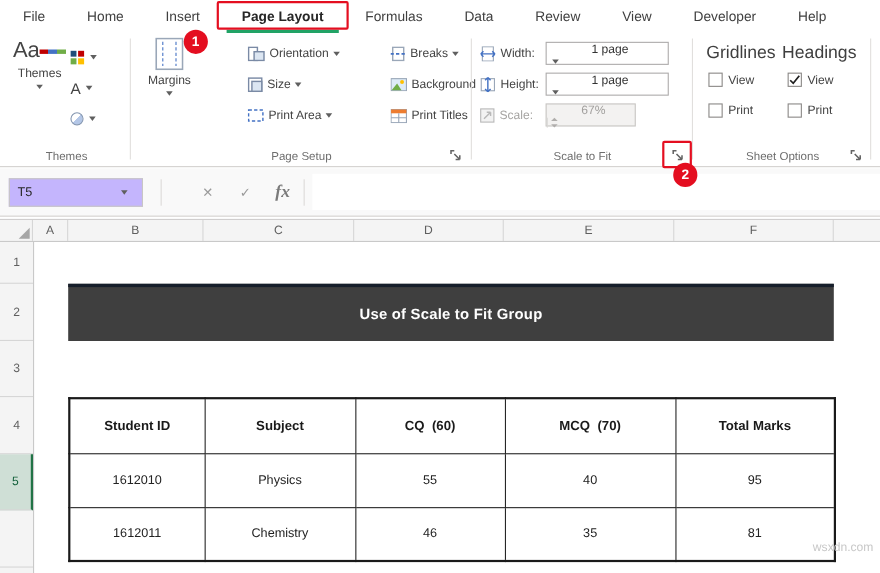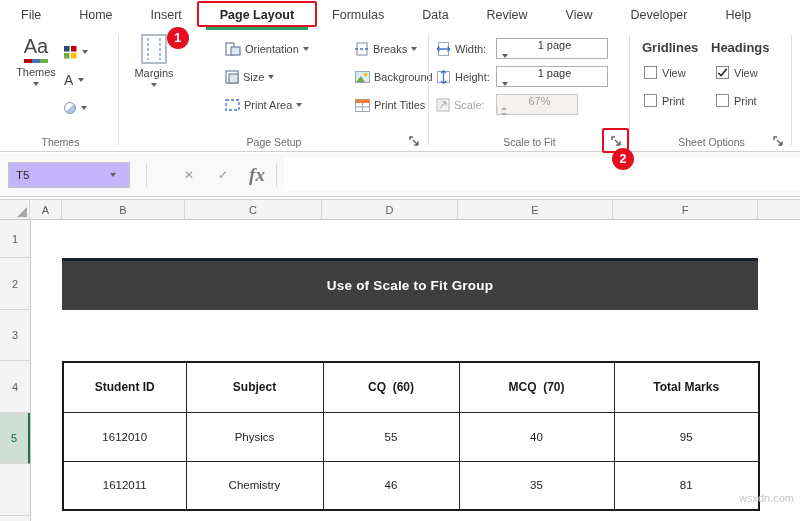--- a/index.html
+++ b/index.html
@@ -22,21 +22,21 @@
   
   .ribbon { position:absolute; left:0; top:30px; width:100%; height:122px; background:#fff; border-bottom:1px solid #d2d0ce; }
   .rgroup { position:absolute; top:0; height:121px; }
   .glabel { position:absolute; left:0; right:0; bottom:3px; text-align:center; font-size:10.5px; color:#6e6e6e; }
   .vsep { position:absolute; top:5px; height:110px; width:1px; background:#e1dfdd; }
 
   .bigbtn { position:absolute; display:flex; flex-direction:column; align-items:center; cursor:default; }
   .bb-label { font-size:11px; color:#444; margin-top:3px; }
   .dd { width:0; height:0; border-left:3.5px solid transparent; border-right:3.5px solid transparent; border-top:4px solid #5f5f5f; display:inline-block; flex:none; }
   .bigbtn .dd { margin-top:4px; }
-  .aa-wrap { display:flex; flex-direction:column; align-items:center; }
+  .aa-wrap { display:flex; flex-direction:row; align-items:center; }
   .aa-text { font-size:20px; color:#444; line-height:24px; }
   .aa-bar { width:24px; height:4px; margin-top:1px; background:linear-gradient(to right,#c00000 0 33%, #4472c4 33% 66%, #70ad47 66% 100%); }
   .mini { position:absolute; height:24px; display:flex; align-items:center; gap:5px; cursor:default; }
   .fonts-a { font-size:14px; color:#444; line-height:14px; }
   .fx-circle { width:12px; height:12px; border-radius:50%; border:1.5px solid #8496b0; background:linear-gradient(135deg,#ffffff 50%, #b4c7e7 50%); }
 
   .ritem { position:absolute; height:22px; display:flex; align-items:center; gap:4px; cursor:default;margin-left:40px; }
   .rlabel { font-size:11px; color:#444; white-space:nowrap; }
   .launcher { position:absolute; right:6px; bottom:3px; width:15px; height:15px; display:flex; align-items:center; justify-content:center; cursor:default; }
 
@@ -47,32 +47,32 @@
   .cval { flex:1; font-size:11px; color:#333; padding-left:5px; }
   .carr { width:16px; display:flex; align-items:center; justify-content:center; align-self:stretch; }
   .combo.gray { background:#f3f2f1; border-color:#c8c6c4; }
   .combo.gray .cval { color:#a19f9d; }
   .spin { width:13px; align-self:stretch; display:flex; flex-direction:column; align-items:center; justify-content:center; gap:3px; border-left:1px solid #d8d6d4; }
   .spin .up { width:0;height:0;border-left:3px solid transparent;border-right:3px solid transparent;border-bottom:3.5px solid #b0aeac; }
   .spin .dn { width:0;height:0;border-left:3px solid transparent;border-right:3px solid transparent;border-top:3.5px solid #b0aeac; }
   .gray-label { color:#a6a4a2 !important; }
 
   
-  .so-head { position:absolute; font-size:13px; color:#3f3f3f;font-weight:bold; }
+  .so-head { position:absolute; font-size:16px; color:#3f3f3f; }
   .so-row { position:absolute; display:flex; align-items:center; gap:5px; }
   .cb { width:13px; height:13px; border:1px solid #8a8886; background:#fff; display:flex; align-items:center; justify-content:center; flex:none; }
   .so-lab { font-size:11px; color:#444; }
 
   
   .fbar { position:absolute; left:0; top:153px; width:100%; height:44px; background:#f9f9f9; border-bottom:1px solid #d4d2cf; }
   .namebox { position:absolute; left:8px; top:9px; width:122px; height:26px; border:1px solid #c8c6c4; background:#c4b5fd; display:flex; align-items:center; }
   .namebox input { border:none; outline:none; width:94px; font-size:11.5px; color:#262626; padding-left:7px; font-family:"Liberation Sans",sans-serif; background:transparent; }
   .nb-arrow { width:20px; display:flex; align-items:center; justify-content:center; }
   .fbtn { position:absolute; top:11px; width:22px; height:22px; display:flex; align-items:center; justify-content:center; font-size:12px; color:#9b9b9b; cursor:default; }
-  .fx { font-family:"Liberation Serif", serif; font-style:italic; font-weight:700; font-size:19px; color:#7b7b7b; }
+  .fx { font-family:"Liberation Serif", serif; font-style:italic; font-weight:700; font-size:16px; color:#7b7b7b; }
   .fdiv { position:absolute; top:10px; width:1px; height:24px; background:#dddbd9; }
   .finput { position:absolute; left:284px; top:5px; right:0; bottom:5px; background:#fff; border:none; outline:none; font-size:11.5px; padding-left:6px; font-family:"Liberation Sans",sans-serif; }
 
   
   .colheads { position:absolute; left:0; top:199px; width:100%; height:21px; background:#f4f4f4; border-top:1px solid #d0cece; border-bottom:1px solid #c9c9c9; display:flex; }
   .ch-cell { border-right:1px solid #d6d6d6; font-size:11px; color:#5f5f5f; display:flex; align-items:center; justify-content:center; }
   .corner { width:30px; position:relative; border-right:1px solid #d6d6d6; }
   .corner .tri { position:absolute; right:2px; bottom:2px; width:0; height:0; border-left:10px solid transparent; border-bottom:10px solid #a6a6a6; }
   .rowheads { position:absolute; left:0; top:220px; width:31px; bottom:0; background:#f4f4f4; border-right:1px solid #c9c9c9; }
   .rh-cell { border-bottom:1px solid #d6d6d6; font-size:11px; color:#5f5f5f; display:flex; align-items:center; justify-content:center; }

